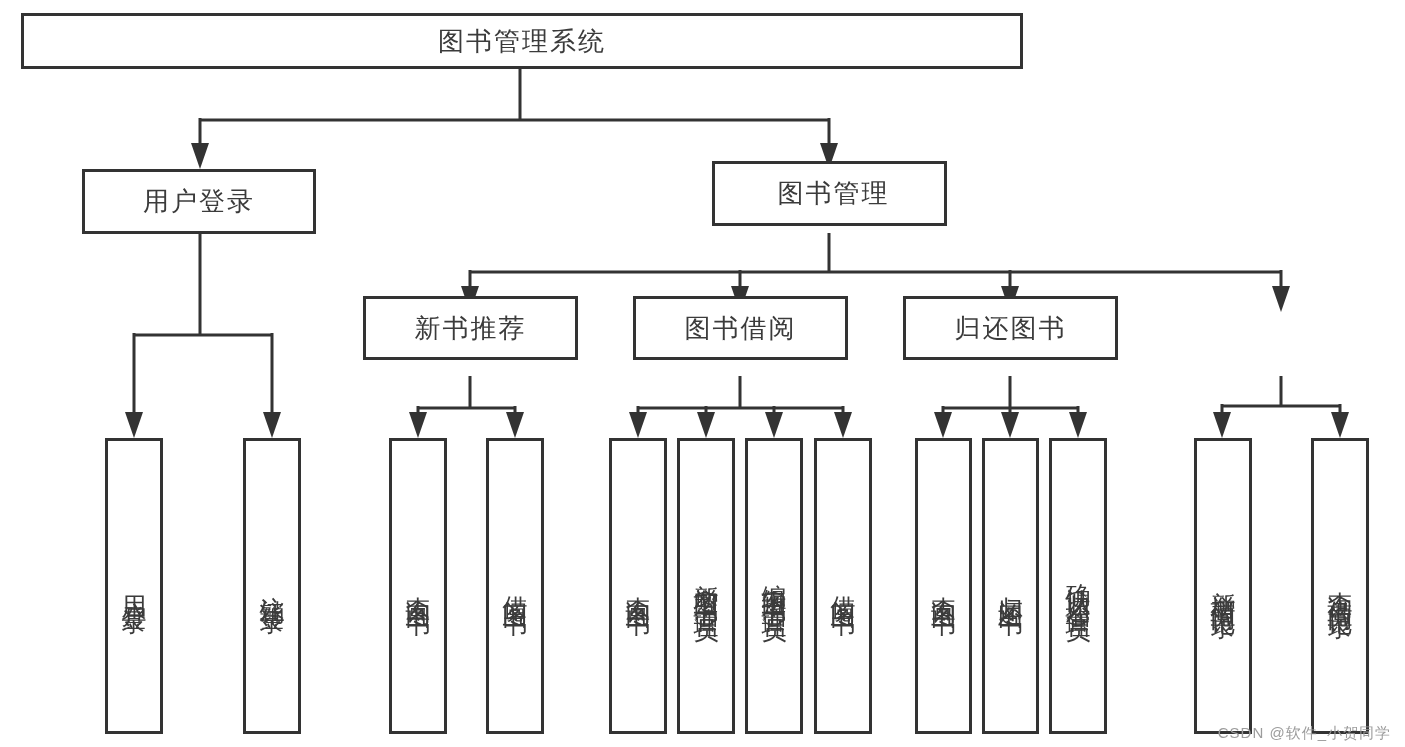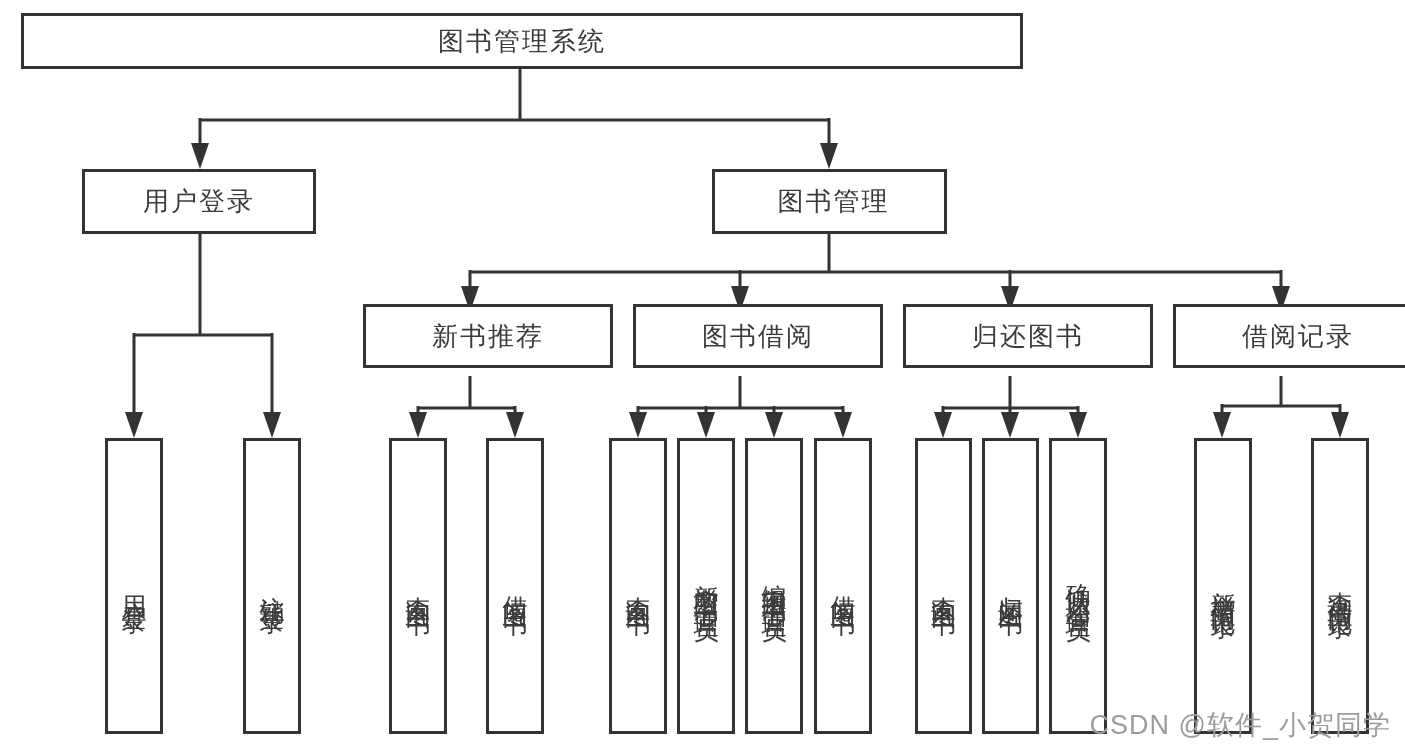--- a/index.html
+++ b/index.html
@@ -40,22 +40,22 @@
   .node.v {
     writing-mode: vertical-rl;
     font-size: 25px;
     letter-spacing: 5px;
     white-space: nowrap;
     line-height: 1;
   }
   .root-box    { left: 21px;  top: 13px;  width: 1002px; height: 56px; }
   .lvl2       { height: 65px; }
   .b-user     { left: 82px;  top: 169px; width: 234px; }
-  .b-mgmt     { left: 712px; top: 169px; width: 235px; padding-left: 8px; }
-  .lvl3       { top: 304px; width: 250px; height: 64px; }
+  .b-mgmt     { left: 712px; top: 161px; width: 235px; padding-left: 8px; }
+  .lvl3       { top: 296px; width: 215px; height: 64px; }
   .b-recommend{ left: 363px; }
   .b-borrow   { left: 633px; font-family: Liberation Mono, monospace; }
   .b-current  { left: 903px; }
   .b-records  { left: 1173px; }
   .leaf       { top: 438px; height: 296px; width: 58px; }
   .lf-1  { left: 105px; }
   .lf-2  { left: 243px; }
   .lf-3  { left: 389px; }
   .lf-4  { left: 486px; }
   .lf-5  { left: 609px; }
@@ -64,21 +64,21 @@
   .lf-8  { left: 814px; }
   .lf-9  { left: 915px; width: 57px; }
   .lf-10 { left: 982px; width: 57px; }
   .lf-11 { left: 1049px; }
   .lf-12 { left: 1194px; }
   .lf-13 { left: 1311px; }
   .watermark {
     position: absolute;
     right: 14px;
     bottom: 4px;
-    font-size: 27px;
+    font-size: 15px;
     color: #9c9c9c;
     z-index: 3;
     letter-spacing: 1px;
     white-space: nowrap;
   }
 </style>
 </head>
 <body>
 
 <div id="stage">
@@ -124,21 +124,20 @@
   </svg>
 
   <div class="node h root-box">图书管理系统</div>
 
   <div class="node h lvl2 b-user">用户登录</div>
   <div class="node h lvl2 b-mgmt">图书管理</div>
 
   <div class="node h lvl3 b-recommend">新书推荐</div>
   <div class="node h lvl3 b-borrow">图书借阅</div>
   <div class="node h lvl3 b-current">归还图书</div>
-  <div class="node h lvl3 b-records">借阅记录</div>
 
   <div class="node v leaf lf-1">用户登录</div>
   <div class="node v leaf lf-2">注销登录</div>
 
   <div class="node v leaf lf-3">查询图书</div>
   <div class="node v leaf lf-4">借阅图书</div>
 
   <div class="node v leaf lf-5">查询图书</div>
   <div class="node v leaf lf-6">新增图书（管理员）</div>
   <div class="node v leaf lf-7">编辑图书（管理员）</div>

